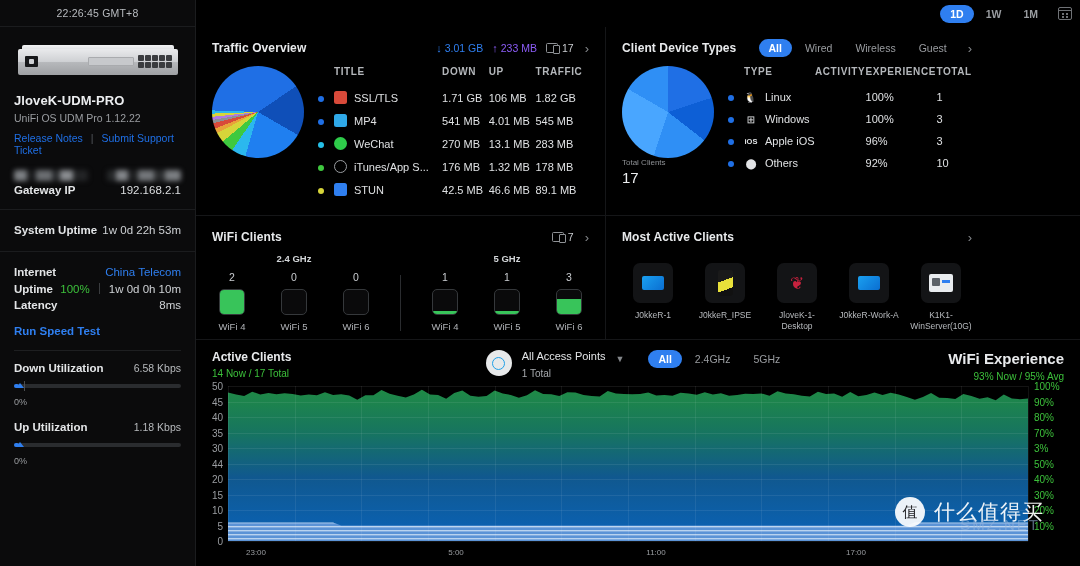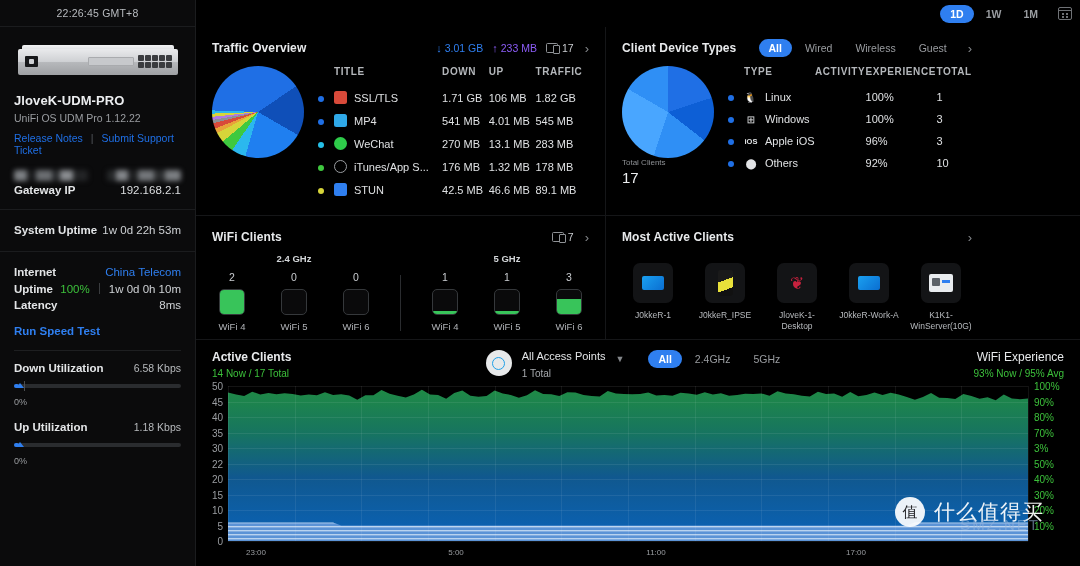--- a/index.html
+++ b/index.html
@@ -161,21 +161,21 @@
   .ch-left { width: 200px; }
   .ch-t { font-size: 12px; font-weight: bold; color: #e8eaec; }
   .ch-s { font-size: 10px; color: #3cc13b; margin-top: 4px; }
   .ch-center { flex: 1; display: flex; align-items: flex-start; justify-content: center; gap: 10px; }
   .ap-badge { width: 26px; height: 26px; border-radius: 50%; background: #e7e9ea; display: flex; align-items: center; justify-content: center; }
   .ap-ring { width: 13px; height: 13px; border-radius: 50%; border: 1.6px solid #1fa0e8; }
   .ap-text .t { font-size: 11px; color: #e3e5e7; }
   .ap-text .s { font-size: 10px; color: #a7aaae; margin-top: 6px; }
   .ap-caret { color: #85888c; font-size: 9px; margin-top: 4px; }
   .ch-right { width: 200px; text-align: right; }
-  .ch-rt { font-size: 12px; font-weight: normal; color: #e8eaec; }
+  .ch-rt { font-size: 15px; font-weight: bold; color: #e8eaec; }
   .ch-rs { font-size: 10px; color: #3cc13b; margin-top: 4px; }
 
   .plot { position: relative; height: 155px; margin: 2px 52px 0 32px; }
   .ylab { position: absolute; right: 100%; margin-right: 5px; font-size: 10px; color: #9a9da1; transform: translateY(-50%); white-space: nowrap; }
   .ylab.r { right: auto; left: 100%; margin: 0 0 0 6px; color: #3cc13b; }
   .gl { position: absolute; left: 0; right: 0; height: 1px; background: rgba(255,255,255,.08); }
   .gv { position: absolute; top: 0; bottom: 0; width: 1px; background: rgba(255,255,255,.07); }
   .xlab { position: absolute; top: 100%; margin-top: 7px; font-size: 8px; color: #9a9da1; transform: translateX(-50%); }
   .plot svg { position: absolute; inset: 0; width: 100%; height: 100%; }
 
@@ -647,21 +647,21 @@
       <div class="ylab" style="top: 155px;">0</div>
           <div class="gl" style="top: 155px;"></div>
           <div class="ylab" style="top: 139.5px;">5</div>
           <div class="gl" style="top: 139.5px;"></div>
           <div class="ylab" style="top: 124px;">10</div>
           <div class="gl" style="top: 124px;"></div>
           <div class="ylab" style="top: 108.5px;">15</div>
           <div class="gl" style="top: 108.5px;"></div>
           <div class="ylab" style="top: 93px;">20</div>
           <div class="gl" style="top: 93px;"></div>
-          <div class="ylab" style="top: 77.5px;">22</div>
+          <div class="ylab" style="top: 77.5px;">44</div>
           <div class="gl" style="top: 77.5px;"></div>
           <div class="ylab" style="top: 62px;">30</div>
           <div class="gl" style="top: 62px;"></div>
           <div class="ylab" style="top: 46.5px;">35</div>
           <div class="gl" style="top: 46.5px;"></div>
           <div class="ylab" style="top: 31px;">40</div>
           <div class="gl" style="top: 31px;"></div>
           <div class="ylab" style="top: 15.5px;">45</div>
           <div class="gl" style="top: 15.5px;"></div>
           <div class="ylab" style="top: 0px;">50</div>

